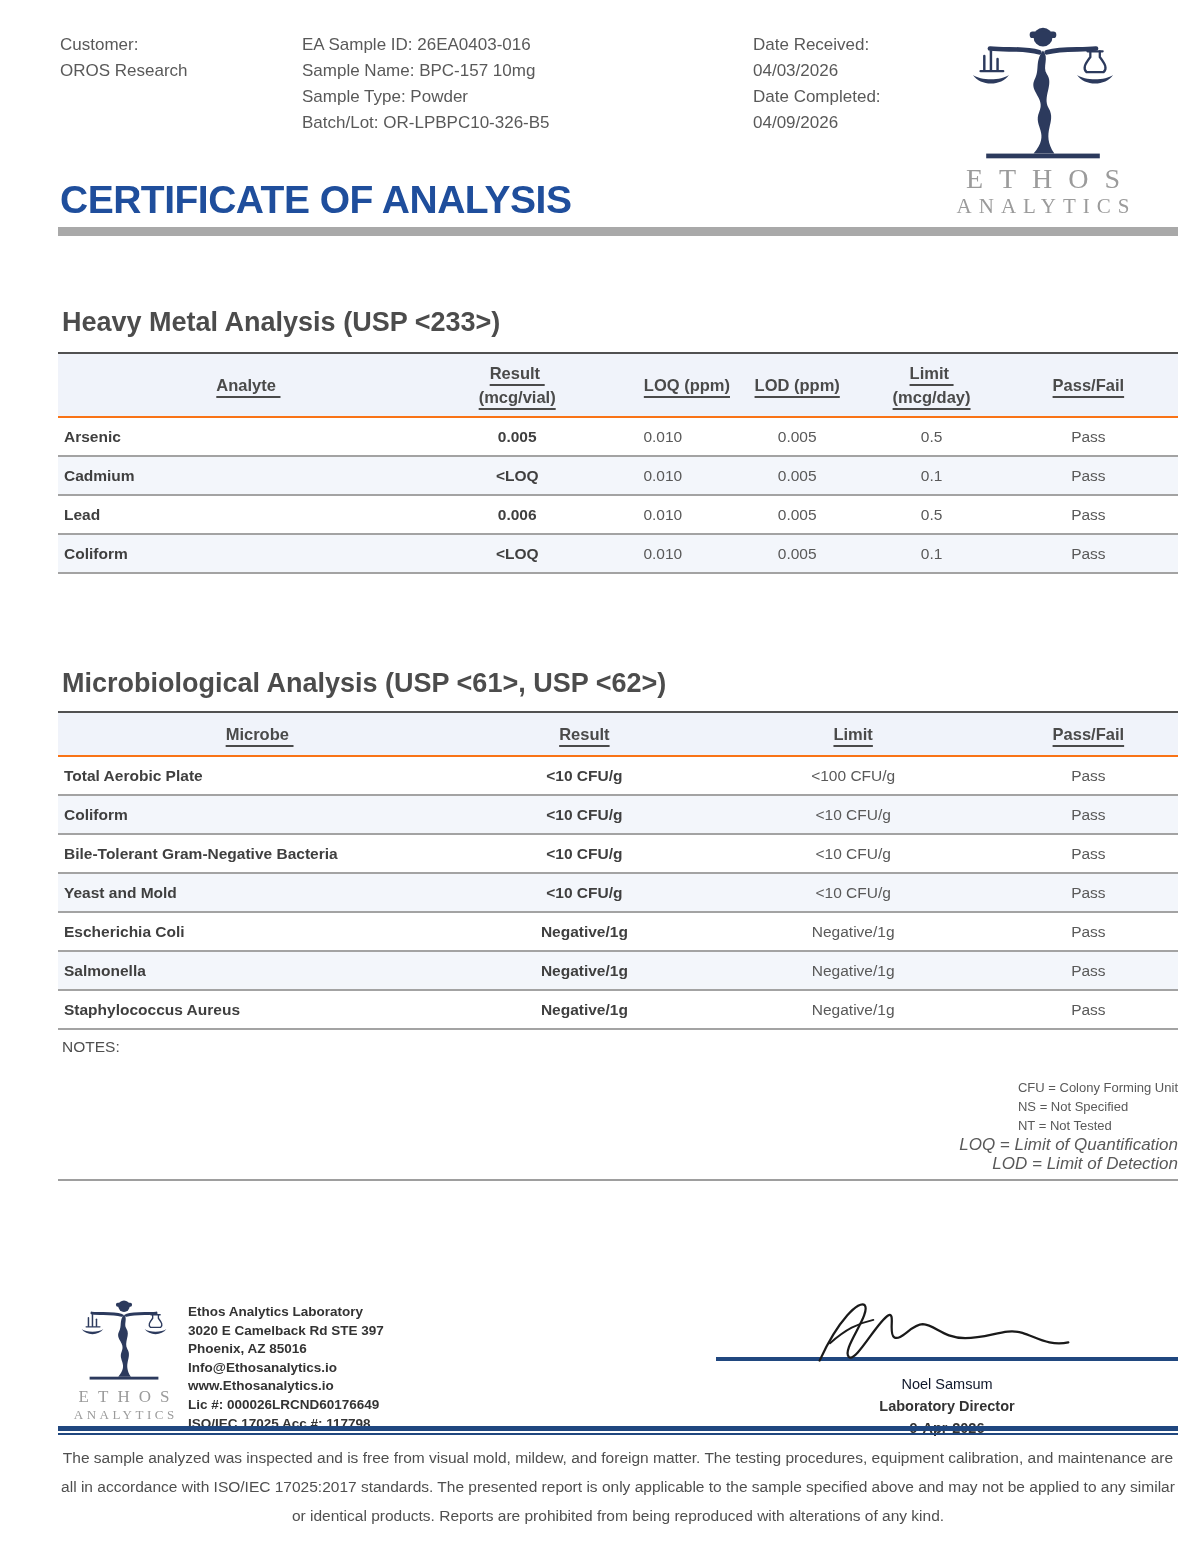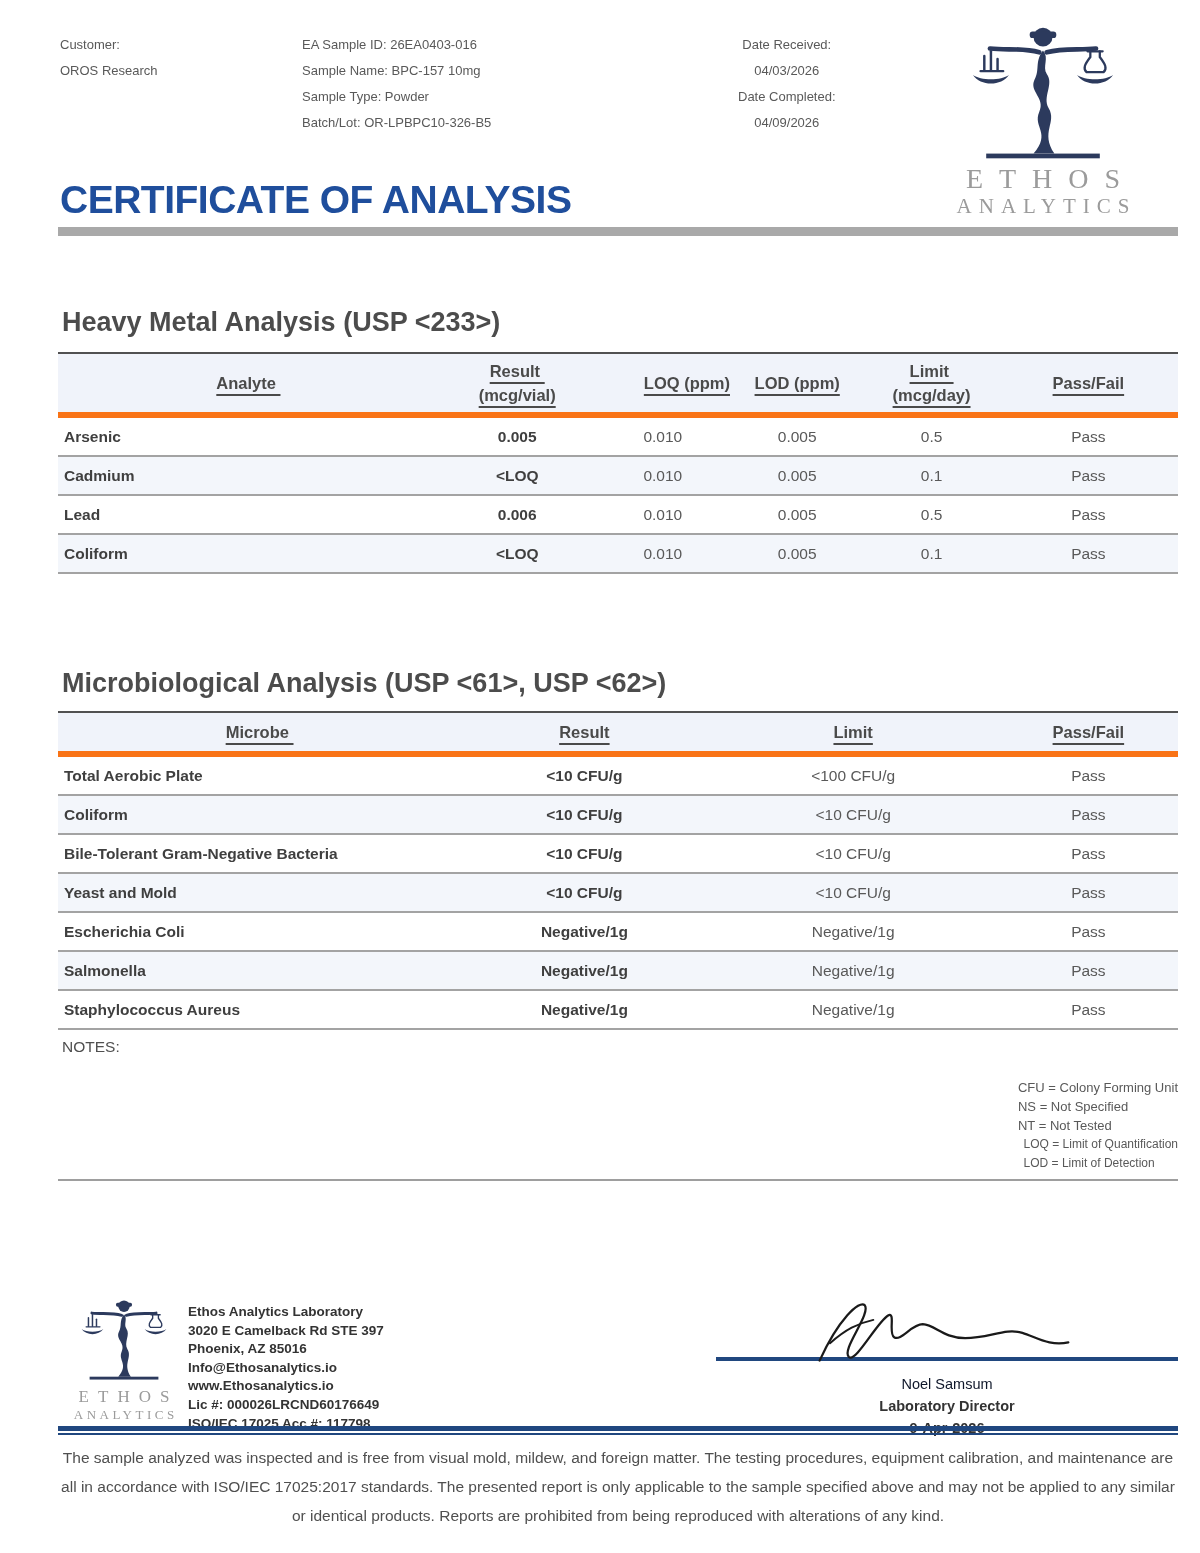--- a/index.html
+++ b/index.html
@@ -9,58 +9,58 @@
     width:1200px; height:1553px;
     margin:0 auto;
     background:#ffffff;
     font-family:"Liberation Sans", sans-serif;
     color:#595959;
     padding:30px 22px 0 58px;
     overflow:hidden;
   }
   
   .hdr { position:relative; height:215px; }
-  .hdr-block { position:absolute; top:2px; font-size:13px; line-height:26px; color:#595959; }
+  .hdr-block { position:absolute; top:2px; font-size:17px; line-height:26px; color:#595959; }
   .hdr-customer { left:2px; }
   .hdr-sample   { left:244px; }
-  .hdr-dates    { left:680px;text-align:center; }
+  .hdr-dates    { left:695px; }
   .hdr-logo { position:absolute; left:880px; top:-8px; width:210px; text-align:center; }
   .logo-fig { display:block; margin:0 auto; }
   .logo-ethos { font-family:"Liberation Serif", serif; color:#9B9B9B; font-size:28px; letter-spacing:16px; text-indent:16px; line-height:30px; }
   .logo-analytics { font-family:"Liberation Serif", serif; color:#9B9B9B; font-size:21px; letter-spacing:7px; text-indent:7px; line-height:25px; }
   .doc-title { position:absolute; left:2px; top:148px; font-size:39px; font-weight:bold; color:#1F4E9C; letter-spacing:-0.5px; }
   .title-bar { position:absolute; left:0; top:197px; width:1120px; height:9px; background:#A9A9A9; }
   
   .sect-heading { font-size:27px; font-weight:bold; color:#4C4C4C; }
   .hm-heading { margin-top:62px; margin-left:4px; }
   .mb-heading { margin-top:94px; margin-left:4px; }
   
   .tbl { width:1120px; border-top:2px solid #515151; }
   .hm-tbl { margin-top:14px; }
   .mb-tbl { margin-top:12px; }
-  .thead { display:flex; align-items:center; background:#F0F3FA; border-bottom:6px solid #f97316; }
+  .thead { display:flex; align-items:center; background:#F0F3FA; border-bottom:2px solid #f97316; }
   .hm-thead { height:64px; }
   .mb-thead { height:44px; }
   .th { display:flex; flex-direction:column; align-items:center; justify-content:center; font-size:16.5px; font-weight:bold; color:#4A4A4A; line-height:24px; }
   .th .u { text-decoration:underline; text-decoration-thickness:2px; text-underline-offset:5px; white-space:pre; }
   .th .u:empty { display:none; }
   .trow { display:flex; align-items:center; height:39px; border-bottom:2px solid #A3A3A3; font-size:15.5px; }
   .trow.alt { background:#F3F6FB; }
   .c-name { text-align:left; padding-left:6px; font-weight:bold; color:#3F3F3F; }
   .c-mid  { text-align:center; color:#595959; }
   .c-bold { text-align:center; font-weight:bold; color:#3F3F3F; }
   
   .hm-c0{width:34%;} .hm-c1{width:14%;} .hm-c2{width:12%;align-items:flex-end;} .hm-c3{width:12%;} .hm-c4{width:12%;} .hm-c5{width:16%;}
   
   .mb-c0{width:36%;} .mb-c1{width:22%;} .mb-c2{width:26%;} .mb-c3{width:16%;}
   
   .notes-title { margin-top:8px; margin-left:4px; font-size:15.5px; color:#4F4F4F; }
   .notes-wrap { display:flex; justify-content:space-between; align-items:flex-end; width:1120px; margin-top:22px;flex-direction:column; }
   .notes-left  { font-size:13px; color:#595959; line-height:19px; padding-left:4px; }
-  .notes-right { font-size:12px; color:#595959; line-height:19px; text-align:left; }
+  .notes-right { font-size:17px; color:#595959; line-height:19px; text-align:right;font-style:italic; }
   .notes-rule { width:1120px; height:2px; background:#9E9E9E; margin-top:6px; }
   
   .footer { position:absolute; left:58px; top:1293px; width:1120px; height:135px; }
   .f-logo { position:absolute; left:2px; top:4px; width:128px; text-align:center; }
   .f-ethos { font-family:"Liberation Serif", serif; color:#9B9B9B; font-size:17px; letter-spacing:9px; text-indent:9px; line-height:19px; }
   .f-analytics { font-family:"Liberation Serif", serif; color:#9B9B9B; font-size:13px; letter-spacing:3.5px; text-indent:3.5px; line-height:17px; }
   .f-address { position:absolute; left:130px; top:10px; font-size:13.5px; font-weight:bold; color:#333333; line-height:18.6px; }
   .f-sign { position:absolute; left:658px; top:0; width:462px; text-align:center; }
   .f-sig-svg { position:relative; display:block; margin:0 auto; z-index:2; }
   .f-sig-line { width:462px; height:4px; background:#20477F; margin-top:-14px; }

